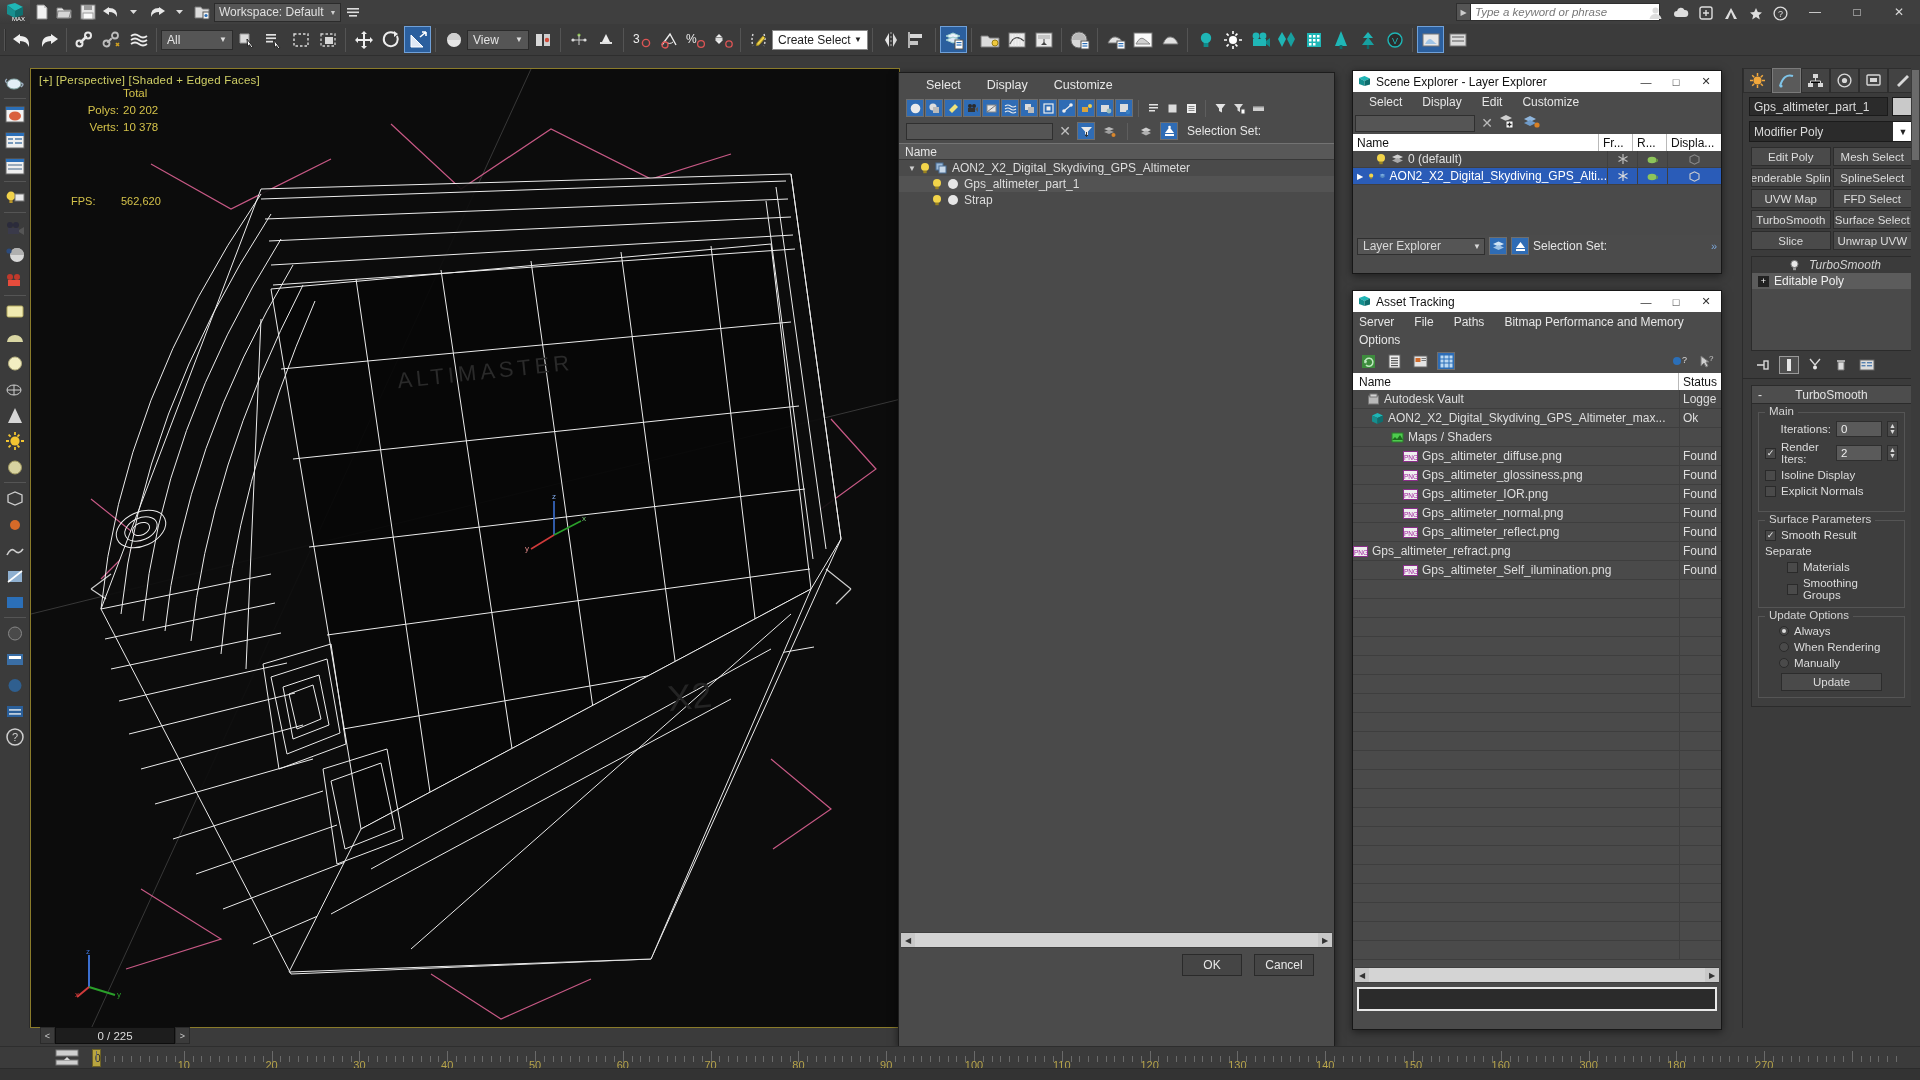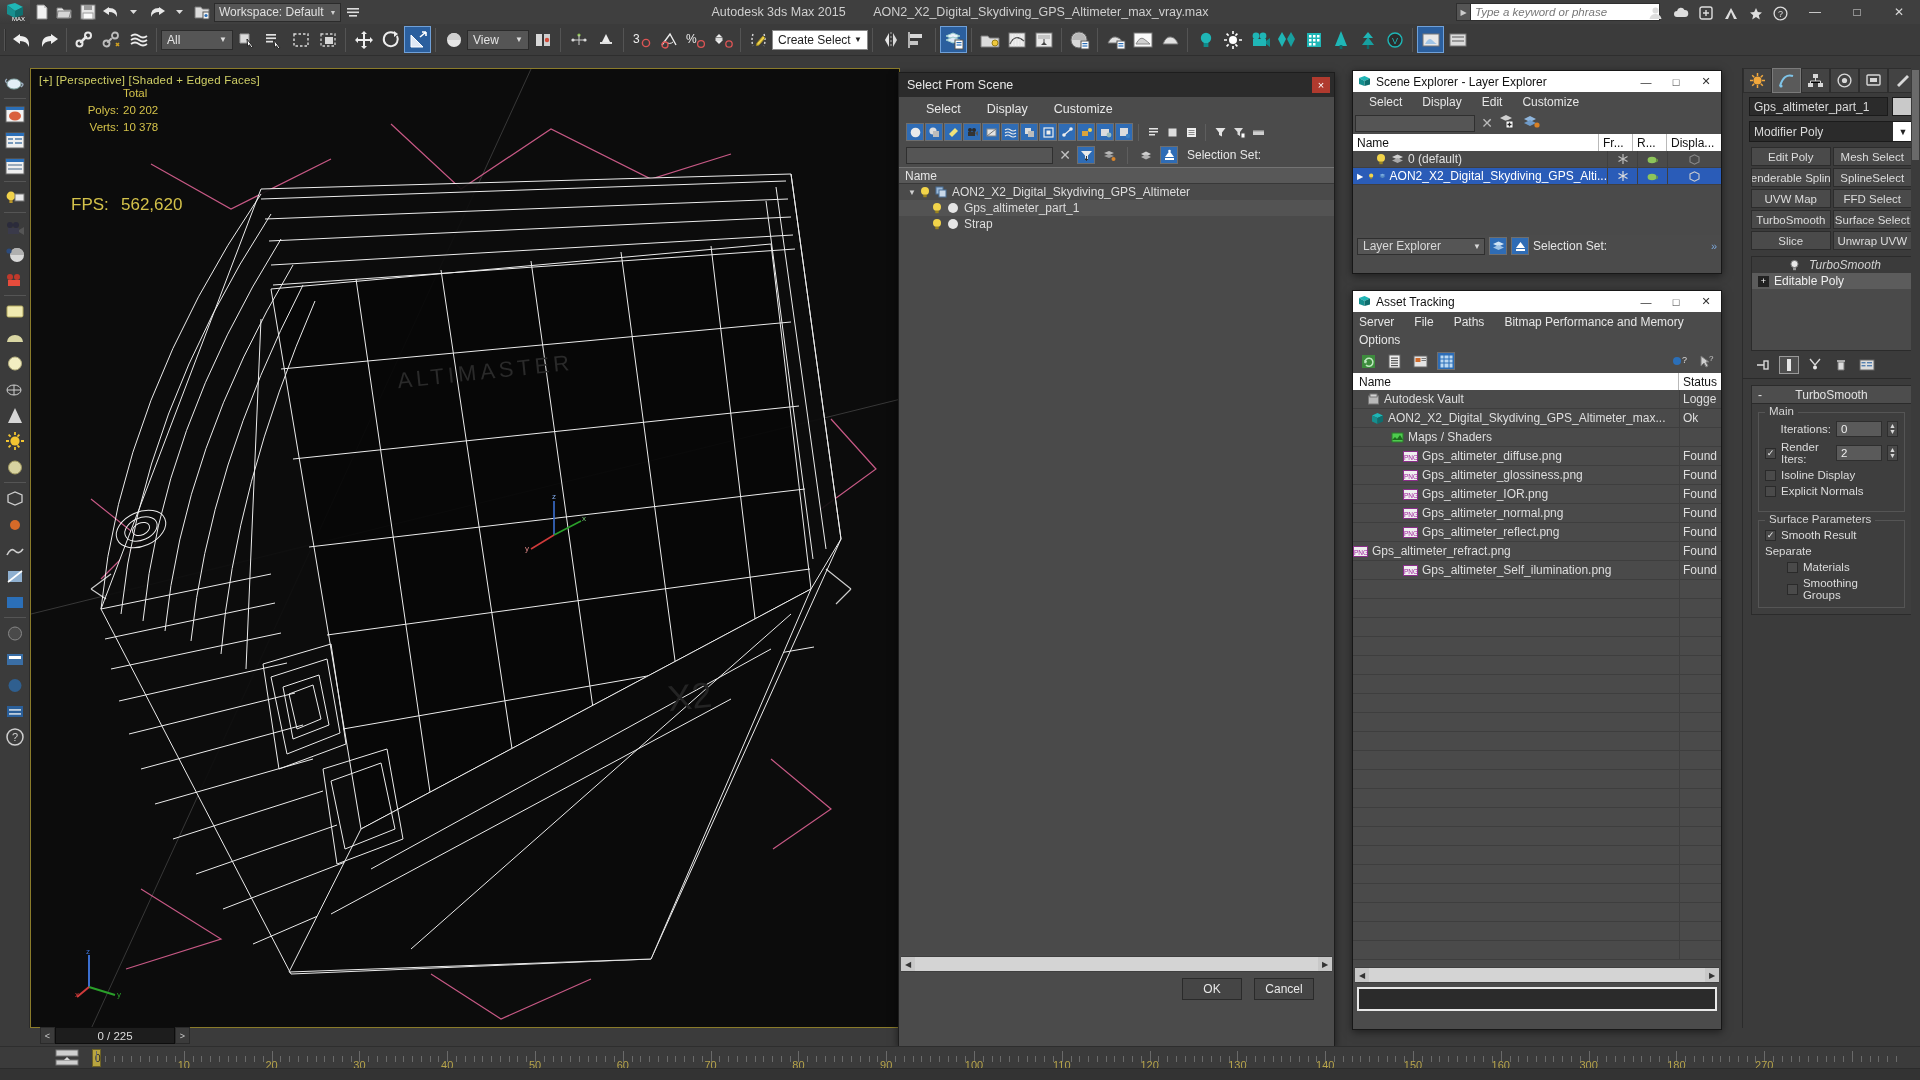--- a/index.html
+++ b/index.html
@@ -48,21 +48,21 @@
   .combo.white { background:#fff; color:#222; border:1px solid #8a8a8a; }
 
   
   .viewport { position:absolute; left:30px; top:68px; width:870px; height:960px;
     background:#0d0d0d; border:1px solid #8a7b2a; overflow:hidden; }
   .vp-label { position:absolute; left:8px; top:5px; color:#cfcf66; font-size:11.5px; letter-spacing:.2px;}
   .vp-stats { position:absolute; left:40px; top:16px; color:#d4c24a; font-size:11.5px; line-height:17px; }
   .vp-stats table { border-collapse:collapse; }
   .vp-stats td { padding:0 4px 0 0; color:#d4c24a; font-size:11.5px; }
   .vp-stats td.lab { text-align:right; width:52px; }
-  .vp-fps { position:absolute; left:40px; top:126px; color:#d4c24a; font-size:17px; }
+  .vp-fps { position:absolute; left:40px; top:126px; color:#d4c24a; font-size:11px; }
   .vp-fps .lab { display:inline-block; width:50px; }
   .axis { position:absolute; left:44px; bottom:28px; }
   .vp-model { position:absolute; left:0; top:0; width:870px; height:960px; }
 
   
   .dlg { position:absolute; background:#4b4b4b; border:1px solid #1d1d1d;
     box-shadow:0 2px 8px rgba(0,0,0,.55); }
   .dlg-title { height:24px; background:#2b2b2b; display:flex; align-items:center;
     padding:0 4px 0 8px; color:#e8e8e8; font-size:12.5px; }
   .dlg-title .x { margin-left:auto; width:18px; height:16px; background:#b03a2e; color:#fff;
@@ -266,24 +266,20 @@
       <span class="ddarrow">▼</span>
     </div>
     <div class="tb-ico">
       <svg width="14" height="14" viewBox="0 0 14 14">
           <rect x="1" y="3" width="12" height="1.6" fill="#ddd"></rect>
           <rect x="1" y="6.5" width="12" height="1.6" fill="#ddd"></rect>
           <rect x="3" y="10" width="8" height="1.6" fill="#ddd"></rect>
         </svg>
     </div>
 
-    <div class="apptitle">
-      <span>Autodesk 3ds Max  2015</span>
-      <span>AON2_X2_Digital_Skydiving_GPS_Altimeter_max_vray.max</span>
-    </div>
 
     <div class="searchwrap">
       <div class="sarrow">▶</div>
       <div class="searchbox">Type a keyword or phrase</div>
     </div>
 
     <div class="titleicons">
       <div class="tb-ico">
           <svg width="15" height="14" viewBox="0 0 15 14">
             <circle cx="7.5" cy="4.5" r="3" fill="#ddd"></circle>
@@ -938,24 +934,20 @@
       <path d="M33 48 L33 14" stroke="#3b6fd0" stroke-width="1.6"></path>
       <path d="M33 48 L60 34" stroke="#2aa02a" stroke-width="1.6"></path>
       <path d="M33 48 L10 62" stroke="#d03b3b" stroke-width="1.6"></path>
       <text x="31" y="12" font-size="8" fill="#7fa8e8" font-family="Liberation Sans, sans-serif">z</text>
       <text x="61" y="34" font-size="8" fill="#7fd07f" font-family="Liberation Sans, sans-serif">x</text>
       <text x="4" y="64" font-size="8" fill="#e08888" font-family="Liberation Sans, sans-serif">y</text>
     </svg>
   </div>
 
   <div class="dlg" style="left:898px; top:72px; width:437px; height:975px;">
-    <div class="dlg-title">
-      <span>Select From Scene</span>
-      <span class="x">×</span>
-    </div>
     <div class="dlg-menu">
       <span>Select</span>
       <span>Display</span>
       <span>Customize</span>
     </div>
 
     <div class="sfs-toolbar">
       <div class="sb">
           <svg width="13" height="13" viewBox="0 0 13 13">
             <circle cx="6.5" cy="6.5" r="4.8" fill="#eaeaea"></circle>
@@ -1695,20 +1687,38 @@
         <div class="frow" style="padding-left:22px">
           <div class="cbx"></div>
           <span>Materials</span>
         </div>
         <div class="frow" style="padding-left:22px;margin-bottom:0">
           <div class="cbx"></div>
           <span>Smoothing Groups</span>
         </div>
       </div>
 
+      <div class="group" style="margin-bottom:8px">
+        <span class="gt">Update Options</span>
+        <div class="frow" style="padding-left:14px">
+          <div class="rad on">
+              <i></i>
+            </div>
+          <span>Always</span>
+        </div>
+        <div class="frow" style="padding-left:14px">
+          <div class="rad"></div>
+          <span>When Rendering</span>
+        </div>
+        <div class="frow" style="padding-left:14px">
+          <div class="rad"></div>
+          <span>Manually</span>
+        </div>
+        <div class="updbtn">Update</div>
+      </div>
     </div>
 
     <div class="vscroll">
         <div class="th"></div>
       </div>
   </div>
 
   <div class="timeslider">
     <div class="ts-arrow">&lt;</div>
     <div class="ts-field">0 / 225</div>

